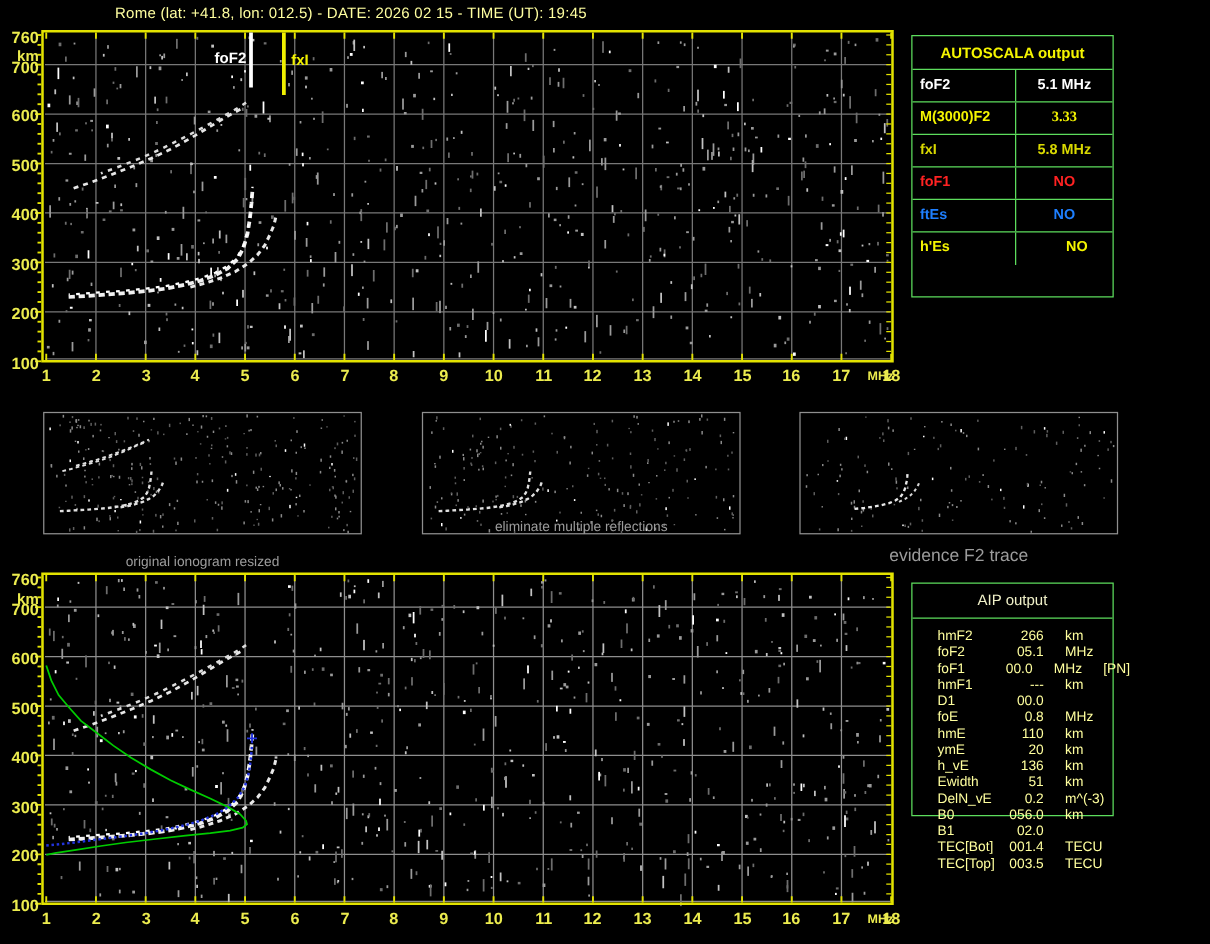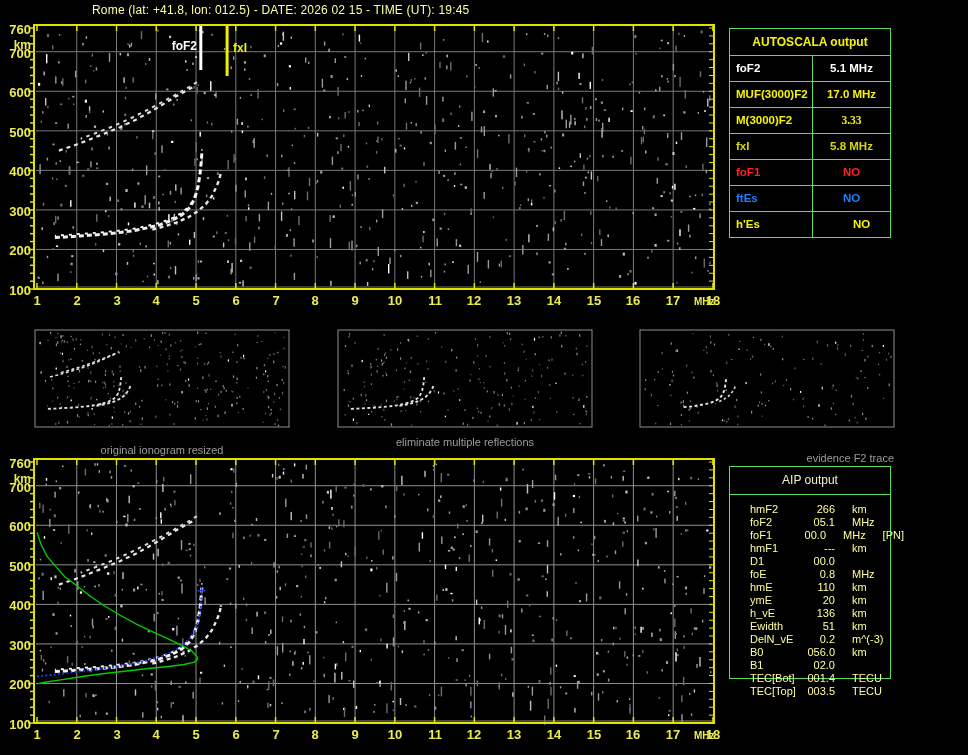--- a/index.html
+++ b/index.html
@@ -13,21 +13,21 @@
              box-sizing:border-box;border:1px solid #5ddd5d;background:#000;}
   #as-header{height:26px;line-height:26px;text-align:center;font-size:12px;font-weight:bold;
              border-bottom:1px solid #5ddd5d;color:#f5f500;}
   .as-row{display:flex;height:26px;box-sizing:border-box;border-bottom:1px solid #5ddd5d;
           font-size:11.5px;font-weight:bold;}
   .as-row:last-child{border-bottom:none;gap:20px;}
   .as-param{width:83px;box-sizing:border-box;border-right:1px solid #5ddd5d;
             padding-left:6px;line-height:25px;}
   .as-value{flex:1;text-align:center;line-height:25px;}
   
-  #aip{position:absolute;left:729px;top:466px;width:162px;height:213px;z-index:3;
+  #aip{position:absolute;left:729px;top:466px;width:162px;height:187px;z-index:3;
        box-sizing:border-box;border:1px solid #5ddd5d;}
   #aip-header{height:27px;line-height:27px;text-align:center;font-size:12px;
               border-bottom:1px solid #5ddd5d;color:#f0f0c8;}
   #aipRows{position:absolute;left:729px;top:503px;width:175px;z-index:4;}
   .aip-row{display:flex;height:13px;line-height:13px;font-size:11px;color:#ffff9e;}
   .aip-label{width:56px;padding-left:21px;}
   .aip-val{width:29px;text-align:right;}
   .aip-unit{padding-left:17px;width:42px;}
   .aip-extra{padding-left:2px;}
 </style>
@@ -2221,24 +2221,20 @@
   <div id="page-title" class="txt" style="color: rgb(255, 255, 160);">Rome (lat: +41.8, lon: 012.5) - DATE: 2026 02 15 - TIME (UT): 19:45</div>
 
   <div id="autoscala">
     <div id="as-header">AUTOSCALA output</div>
     <div id="asRows">
         <div class="as-row">
           <div class="as-param" style="color: rgb(255, 255, 255);">foF2</div>
           <div class="as-value" style="color: rgb(255, 255, 255);">5.1 MHz</div>
         </div>
         <div class="as-row">
-          <div class="as-param" style="color: rgb(245, 245, 0);">MUF(3000)F2</div>
-          <div class="as-value" style="color: rgb(245, 245, 0);">17.0 MHz</div>
-        </div>
-        <div class="as-row">
           <div class="as-param" style="color: rgb(245, 245, 0);">M(3000)F2</div>
           <div class="as-value" style="color: rgb(245, 245, 0); font-family: Liberation Serif, serif;">3.33</div>
         </div>
         <div class="as-row">
           <div class="as-param" style="color: rgb(217, 217, 0);">fxI</div>
           <div class="as-value" style="color: rgb(217, 217, 0);">5.8 MHz</div>
         </div>
         <div class="as-row">
           <div class="as-param" style="color: rgb(255, 34, 34);">foF1</div>
           <div class="as-value" style="color: rgb(255, 34, 34);">NO</div>
@@ -2401,15 +2397,15 @@
     <div class="txt" style="left: 423px; width: 24px; top: 727px; text-align: center; font-size: 13px; font-weight: bold; color: rgb(236, 236, 78);">11</div>
     <div class="txt" style="left: 462px; width: 24px; top: 727px; text-align: center; font-size: 13px; font-weight: bold; color: rgb(236, 236, 78);">12</div>
     <div class="txt" style="left: 502px; width: 24px; top: 727px; text-align: center; font-size: 13px; font-weight: bold; color: rgb(236, 236, 78);">13</div>
     <div class="txt" style="left: 542px; width: 24px; top: 727px; text-align: center; font-size: 13px; font-weight: bold; color: rgb(236, 236, 78);">14</div>
     <div class="txt" style="left: 582px; width: 24px; top: 727px; text-align: center; font-size: 13px; font-weight: bold; color: rgb(236, 236, 78);">15</div>
     <div class="txt" style="left: 621px; width: 24px; top: 727px; text-align: center; font-size: 13px; font-weight: bold; color: rgb(236, 236, 78);">16</div>
     <div class="txt" style="left: 661px; width: 24px; top: 727px; text-align: center; font-size: 13px; font-weight: bold; color: rgb(236, 236, 78);">17</div>
     <div class="txt" style="left: 701px; width: 24px; top: 727px; text-align: center; font-size: 13px; font-weight: bold; color: rgb(236, 236, 78);">18</div>
     <div class="txt" style="left: 694px; top: 730px; font-size: 10px; font-weight: bold; color: rgb(236, 236, 78);">MHz</div>
     <div class="txt" style="left: 35px; width: 254px; top: 444px; text-align: center; font-size: 11px; color: rgb(156, 156, 156);">original ionogram resized</div>
-    <div class="txt" style="left: 338px; width: 254px; top: 436px; text-align: center; font-size: 11px; color: rgb(156, 156, 156);">eliminate multiple reflections</div>
-    <div class="txt" style="left: 640px; width: 254px; top: 452px; text-align: right; font-size: 11px; color: rgb(156, 156, 156);">evidence F2 trace</div>
+    <div class="txt" style="left: 338px; width: 254px; top: 416px; text-align: center; font-size: 11px; color: rgb(156, 156, 156);">eliminate multiple reflections</div>
+    <div class="txt" style="left: 640px; width: 254px; top: 436px; text-align: center; font-size: 14px; color: rgb(156, 156, 156);">evidence F2 trace</div>
   </div>
 
 </body></html>

